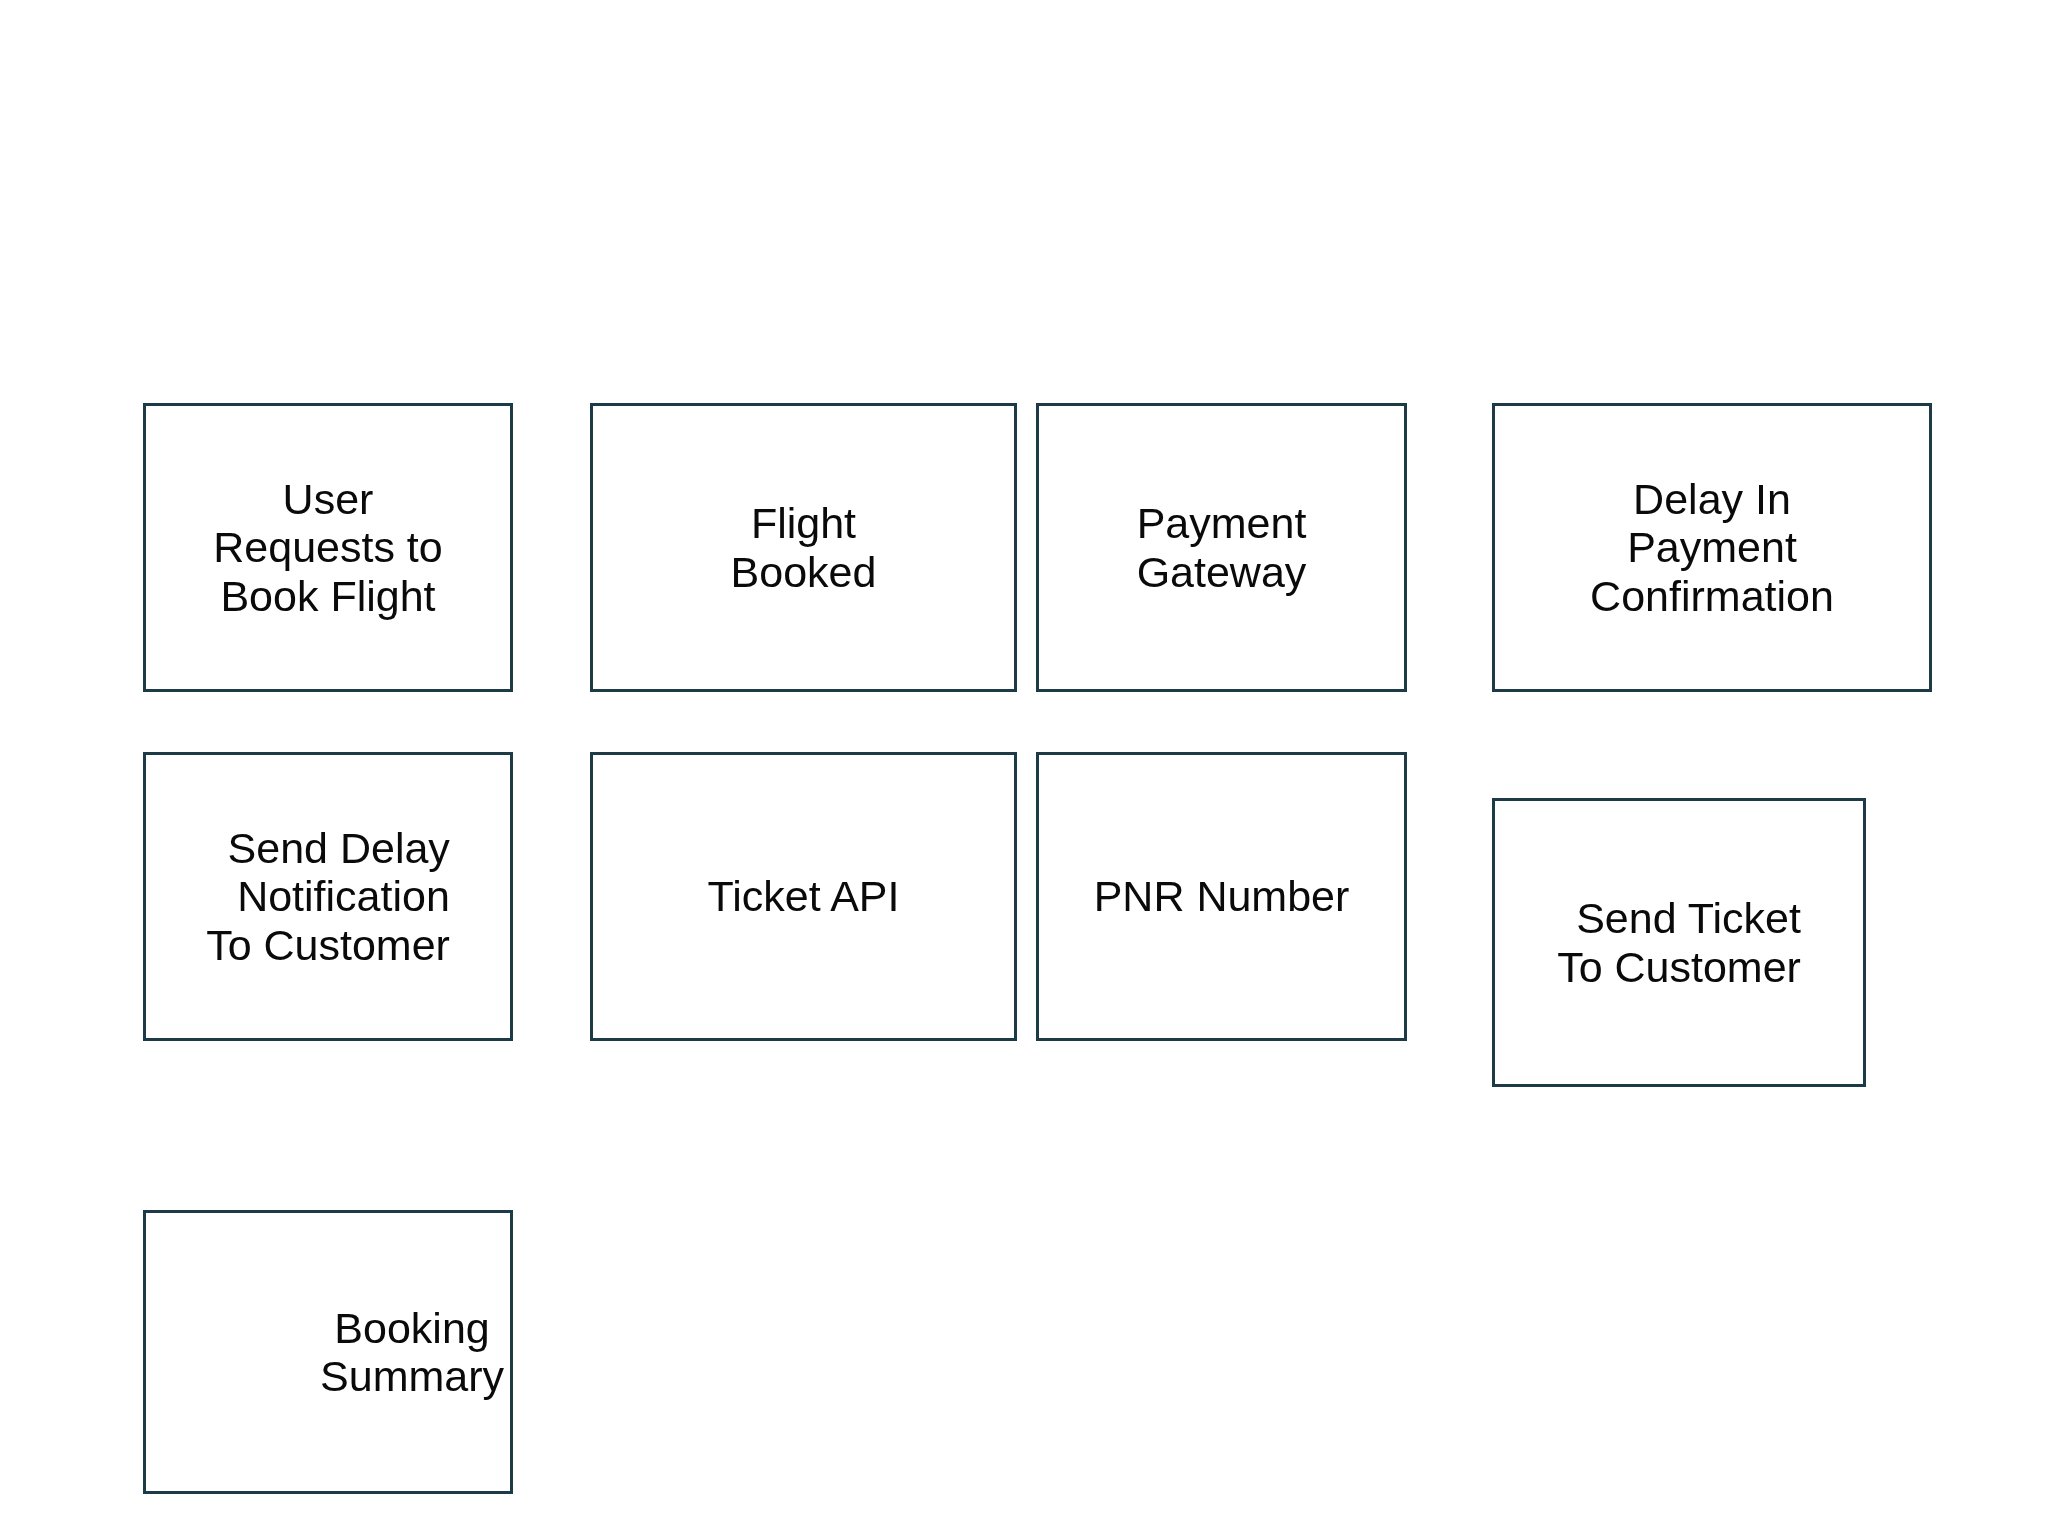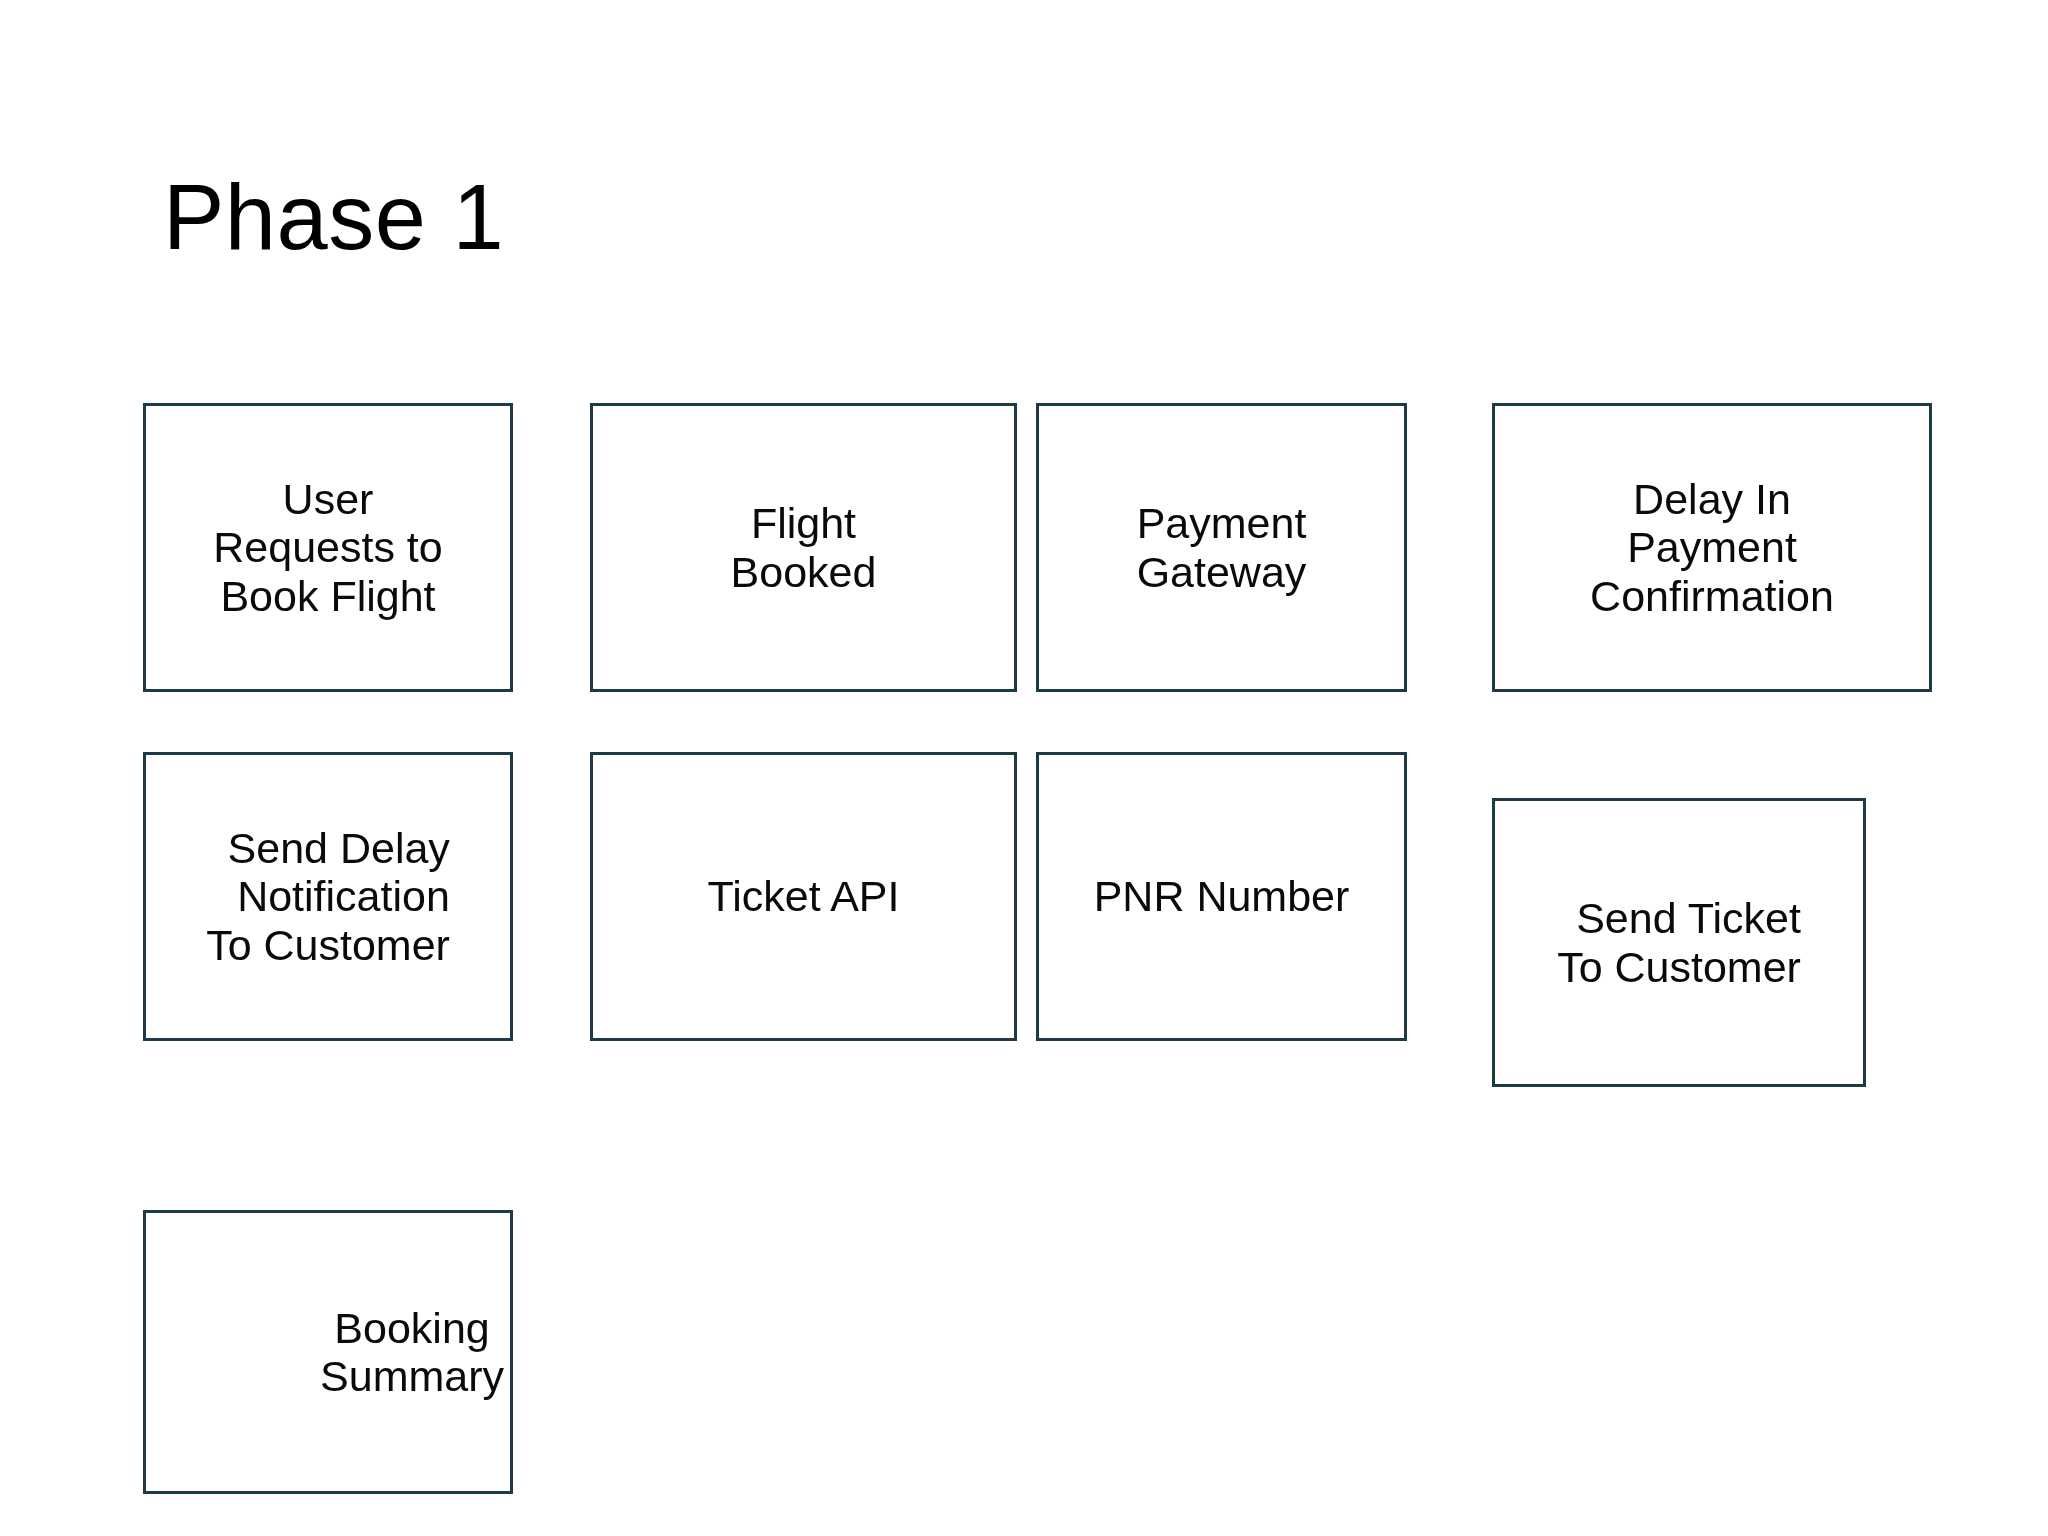--- a/index.html
+++ b/index.html
@@ -78,21 +78,20 @@
 
   
   .box-delay-confirmation { left: 1492px; width: 440px; }
   .box-send-ticket        { left: 1492px; width: 374px; margin-top: 46px; }
 </style>
 </head>
 <body>
 
 <div class="canvas">
 
-  <div class="page-title">Phase 1</div>
 
   <div class="grid">
 
     <div class="node-box r1 c1">
       <span class="node-label">User
 Requests to
 Book Flight</span>
     </div>
 
     <div class="node-box r1 c2">

